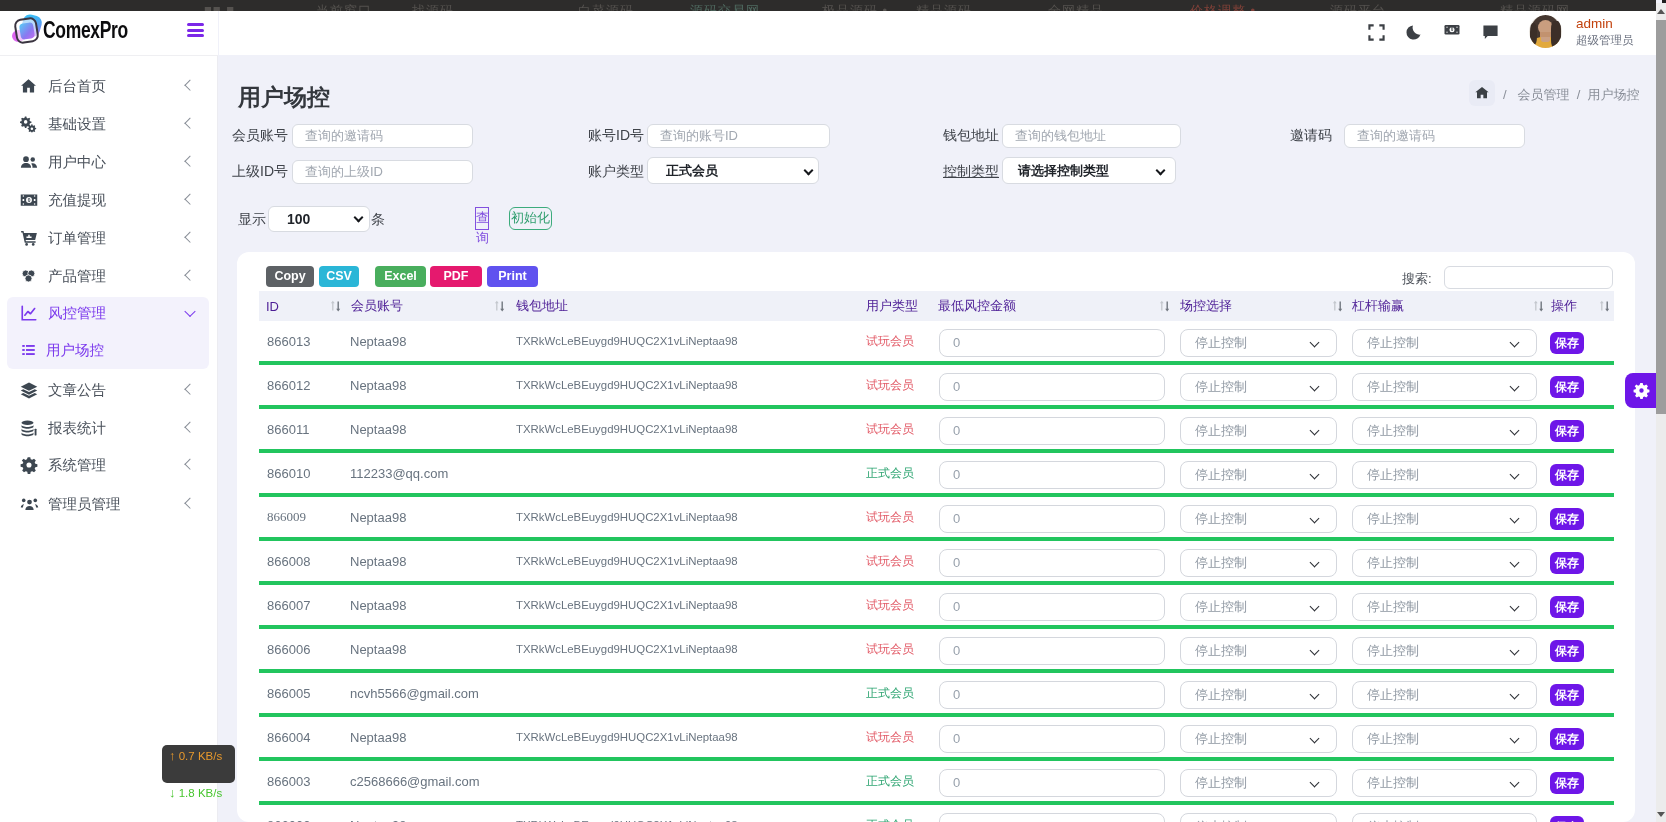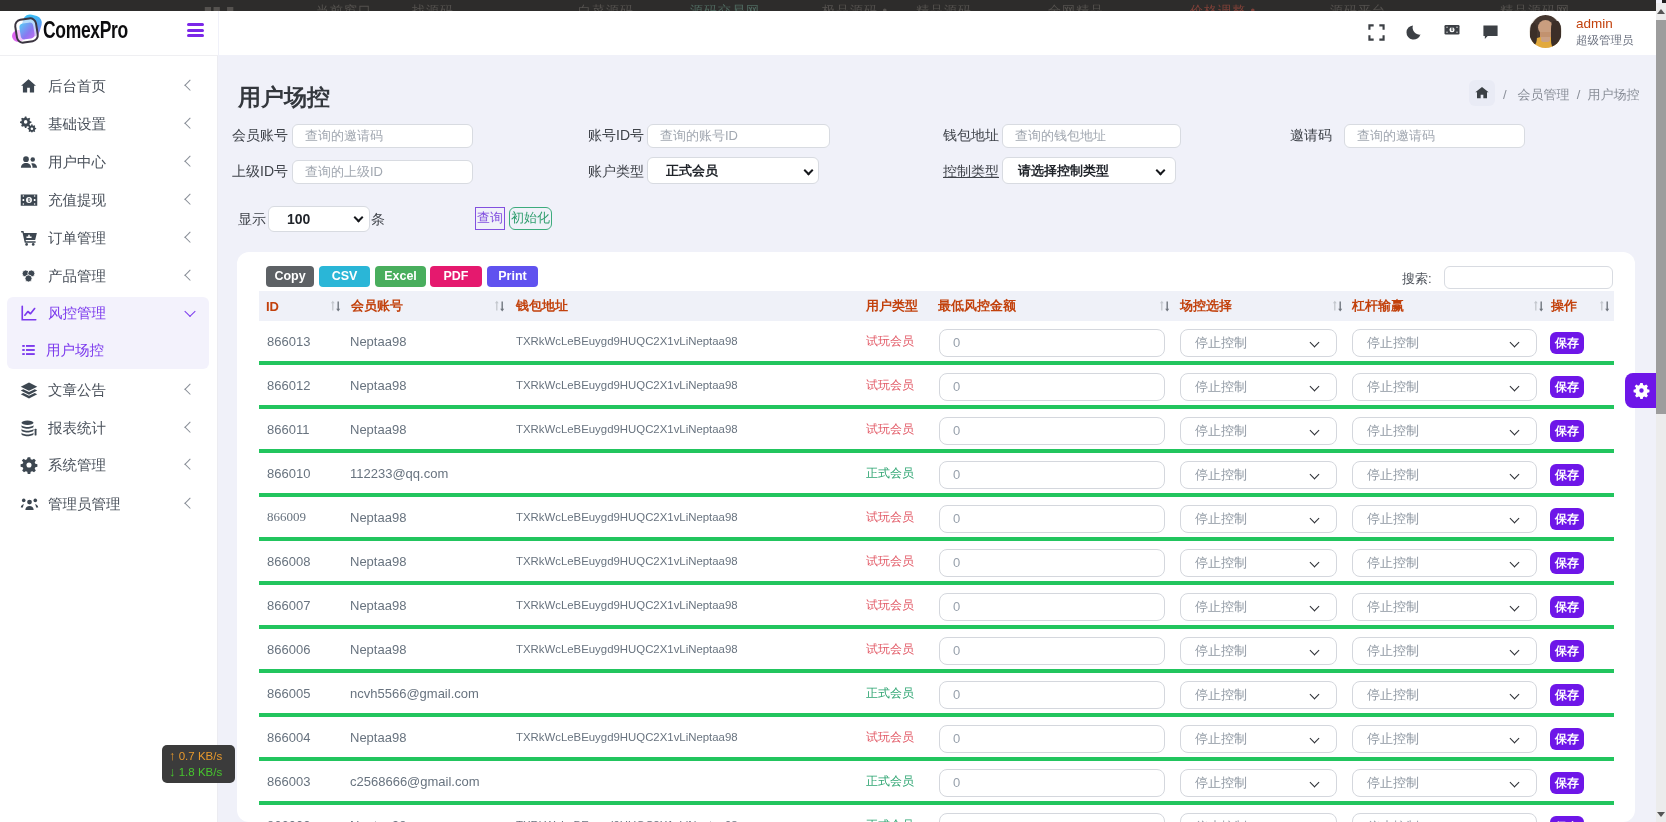--- a/index.html
+++ b/index.html
@@ -13,21 +13,21 @@
 #content{left:219px;top:55px;width:1438px;height:767px;background:#f0f1f9;}
 .mi-text{position:absolute;left:48px;top:50%;transform:translateY(-50%);font-size:14.5px;color:#49505a;white-space:nowrap;}
 .mi-icon{position:absolute;left:20px;top:50%;transform:translateY(-50%);line-height:0;}
 .chv{position:absolute;right:24px;top:50%;width:8px;height:8px;border-left:1.7px solid #878d96;border-bottom:1.7px solid #878d96;transform:translateY(-60%) rotate(45deg);}
 .chvd{position:absolute;right:24px;top:50%;width:8px;height:8px;border-left:1.9px solid #7c3aed;border-bottom:1.9px solid #7c3aed;transform:translateY(-70%) rotate(-45deg);}
 .lbl{position:absolute;font-size:14px;color:#3f434a;transform:translate(-100%,-50%);white-space:nowrap;}
 .inp{position:absolute;background:#fff;border:1px solid #d8dbe1;border-radius:6px;font-size:13px;color:#a2a8b1;white-space:nowrap;}
 .selbox{position:absolute;background:#fff;border:1px solid #d8dbe1;border-radius:6px;font-size:13.5px;color:#1f2329;font-weight:bold;white-space:nowrap;}
 .schv{position:absolute;width:7px;height:7px;border-left:2px solid #16181c;border-bottom:2px solid #16181c;transform:rotate(-45deg);}
 .tbtn{position:absolute;top:266px;height:21px;border-radius:4px;color:#fff;font-size:12.5px;font-weight:bold;text-align:center;line-height:21px;}
-.th{position:absolute;font-size:13px;font-weight:bold;color:#c2410c;white-space:nowrap;transform:translateY(-50%);top:50%;}
+.th{position:absolute;font-size:13px;font-weight:normal;color:#4c1d95;white-space:nowrap;transform:translateY(-50%);top:50%;}
 .sort{position:absolute;top:50%;transform:translateY(-50%);line-height:0;}
 .td{position:absolute;font-size:13px;color:#68737f;white-space:nowrap;transform:translateY(-50%);top:50%;}
 .row{position:absolute;left:259px;width:1355px;height:44px;border-bottom:4px solid #22c55e;background:#fff;}
 .rinp{position:absolute;left:680px;top:8px;width:226px;height:28px;border:1px solid #d4d7dd;border-radius:8px;background:#fff;font-size:13px;color:#98a1ac;line-height:26px;padding-left:13px;}
 .rsel{position:absolute;top:8px;height:28px;border:1px solid #d4d7dd;border-radius:8px;background:#fff;font-size:13px;color:#8d96a1;line-height:26px;padding-left:14px;}
 .rchv{position:absolute;top:18px;width:7px;height:7px;border-left:1.8px solid #2a2d33;border-bottom:1.8px solid #2a2d33;transform:rotate(-45deg);}
 .rsave{position:absolute;left:1291px;top:11px;width:34px;height:22px;background:#6e16e8;border-radius:6px;color:#fff;font-size:12px;text-align:center;line-height:22px;font-weight:bold;}
 .red{color:#e25865;}
 .green{color:#2fa572;}
 </style>
@@ -235,25 +235,25 @@
 <div class="lbl" style="left:644px;top:172px;">账户类型</div>
 <div class="selbox" style="left:647px;top:157px;width:172px;height:27px;line-height:25px;padding-left:18px;font-size:13px;">正式会员</div>
 <div class="schv" style="left:805px;top:167px;"></div>
 <div class="lbl" style="left:999px;top:172px;text-decoration:underline;">控制类型</div>
 <div class="selbox" style="left:1002px;top:157px;width:174px;height:27px;line-height:25px;padding-left:15px;font-size:13px;">请选择控制类型</div>
 <div class="schv" style="left:1157px;top:167px;"></div>
 <div class="lbl" style="left:266px;top:220px;">显示</div>
 <div class="selbox" style="left:268px;top:206px;width:102px;height:26px;line-height:24px;padding-left:18px;font-size:14px;">100</div>
 <div class="schv" style="left:355px;top:214px;"></div>
 <div class="lbl" style="left:385px;top:220px;">条</div>
-<div class="abs" style="left:475px;top:207px;width:30px;height:23px;border:1.5px solid #8250df;border-radius:0;color:#8250df;font-size:13px;text-align:center;line-height:20px;">查询</div>
+<div class="abs" style="left:475px;top:207px;width:14px;height:23px;border:1.5px solid #8250df;border-radius:0;color:#8250df;font-size:13px;text-align:center;line-height:20px;">查询</div>
 <div class="abs" style="left:509px;top:207px;width:43px;height:23px;border:1.5px solid #3cab7c;border-radius:6px;color:#2f9e6e;font-size:13px;text-align:center;line-height:20px;">初始化</div>
 <div class="abs" style="left:237px;top:252px;width:1398px;height:570px;background:#fff;border-radius:12px;"></div>
 <div class="tbtn" style="left:266px;width:48px;background:#5d6165;">Copy</div>
-<div class="tbtn" style="left:319px;width:51px;background:#2ab6d7;">CSV</div>
+<div class="tbtn" style="left:319px;width:40px;background:#2ab6d7;">CSV</div>
 <div class="tbtn" style="left:375px;width:51px;background:#49ae5d;">Excel</div>
 <div class="tbtn" style="left:430px;width:52px;background:#e5196e;">PDF</div>
 <div class="tbtn" style="left:487px;width:51px;background:#6052ef;">Print</div>
 <div class="abs" style="left:1402px;top:270px;font-size:13px;color:#4b5058;">搜索:</div>
 <div class="abs" style="left:1444px;top:266px;width:169px;height:23px;background:#fff;border:1px solid #d8dbe1;border-radius:6px;"></div>
 <div class="abs" style="left:259px;top:291px;width:1355px;height:30px;background:#eff1f8;">
 <div class="th" style="left:7px;">ID</div>
 <div class="sort" style="left:71px;"><svg width="11" height="12" viewBox="0 0 11 12">
         <g stroke="#c3c7cd" stroke-width="1.3" fill="#c3c7cd">
           <line x1="2.8" y1="2.5" x2="2.8" y2="10.5"></line>
@@ -458,21 +458,21 @@
 <div class="td green" style="left:607px;font-size:12px;">正式会员</div>
 <div class="rinp">0</div>
 <div class="rsel" style="left:921px;width:157px;">停止控制</div>
     <div class="rchv" style="left:1052px;"></div>
 <div class="rsel" style="left:1093px;width:185px;">停止控制</div>
     <div class="rchv" style="left:1252px;"></div>
 <div class="rsave">保存</div>
 </div>
 <div class="abs" style="left:162px;top:745px;width:73px;height:38px;background:#3b3b3b;border-radius:5px;padding:3px 0 0 7px;">
 <div style="font-size:11.5px;color:#e8992c;line-height:15px;"><span style="font-size:13px;">↑</span> 0.7 KB/s</div>
-<div style="font-size:11.5px;color:#47c52e;line-height:15px;"><span style="font-size:13px;">↓</span> 1.8 KB/s</div>
+<div style="font-size:11.5px;color:#47c52e;line-height:15px;margin-top:21px;"><span style="font-size:13px;">↓</span> 1.8 KB/s</div>
 </div>
 <div class="abs" style="left:1625px;top:373px;width:32px;height:35px;background:#6e16e8;border-radius:8px 0 0 8px;">
 <div class="abs" style="left:8px;top:9px;line-height:0;"><svg viewBox="0 0 24 24" width="17" height="17" fill="#fff">
         <path d="M10.3 1.5h3.4l.6 2.8 2 .8 2.4-1.5 2.4 2.4-1.5 2.4.8 2 2.8.6v3.4l-2.8.6-.8 2 1.5 2.4-2.4 2.4-2.4-1.5-2 .8-.6 2.8h-3.4l-.6-2.8-2-.8-2.4 1.5-2.4-2.4 1.5-2.4-.8-2-2.8-.6v-3.4l2.8-.6.8-2L2.4 6.1l2.4-2.4 2.4 1.5 2-.8zM12 8.9A3.1 3.1 0 1012 15.1 3.1 3.1 0 0012 8.9z"></path>
       </svg></div>
 </div>
 <div class="abs" style="left:1656px;top:3px;width:10px;height:819px;background:#ececec;"></div>
 <div class="abs" style="left:1656px;top:20px;width:10px;height:394px;background:#9d9d9d;"></div>
 <div class="abs" style="left:1657px;top:9px;width:0;height:0;border-left:4px solid transparent;border-right:4px solid transparent;border-bottom:5px solid #555;"></div>
 <div class="abs" style="left:1657px;top:812px;width:0;height:0;border-left:4px solid transparent;border-right:4px solid transparent;border-top:5px solid #555;"></div>

